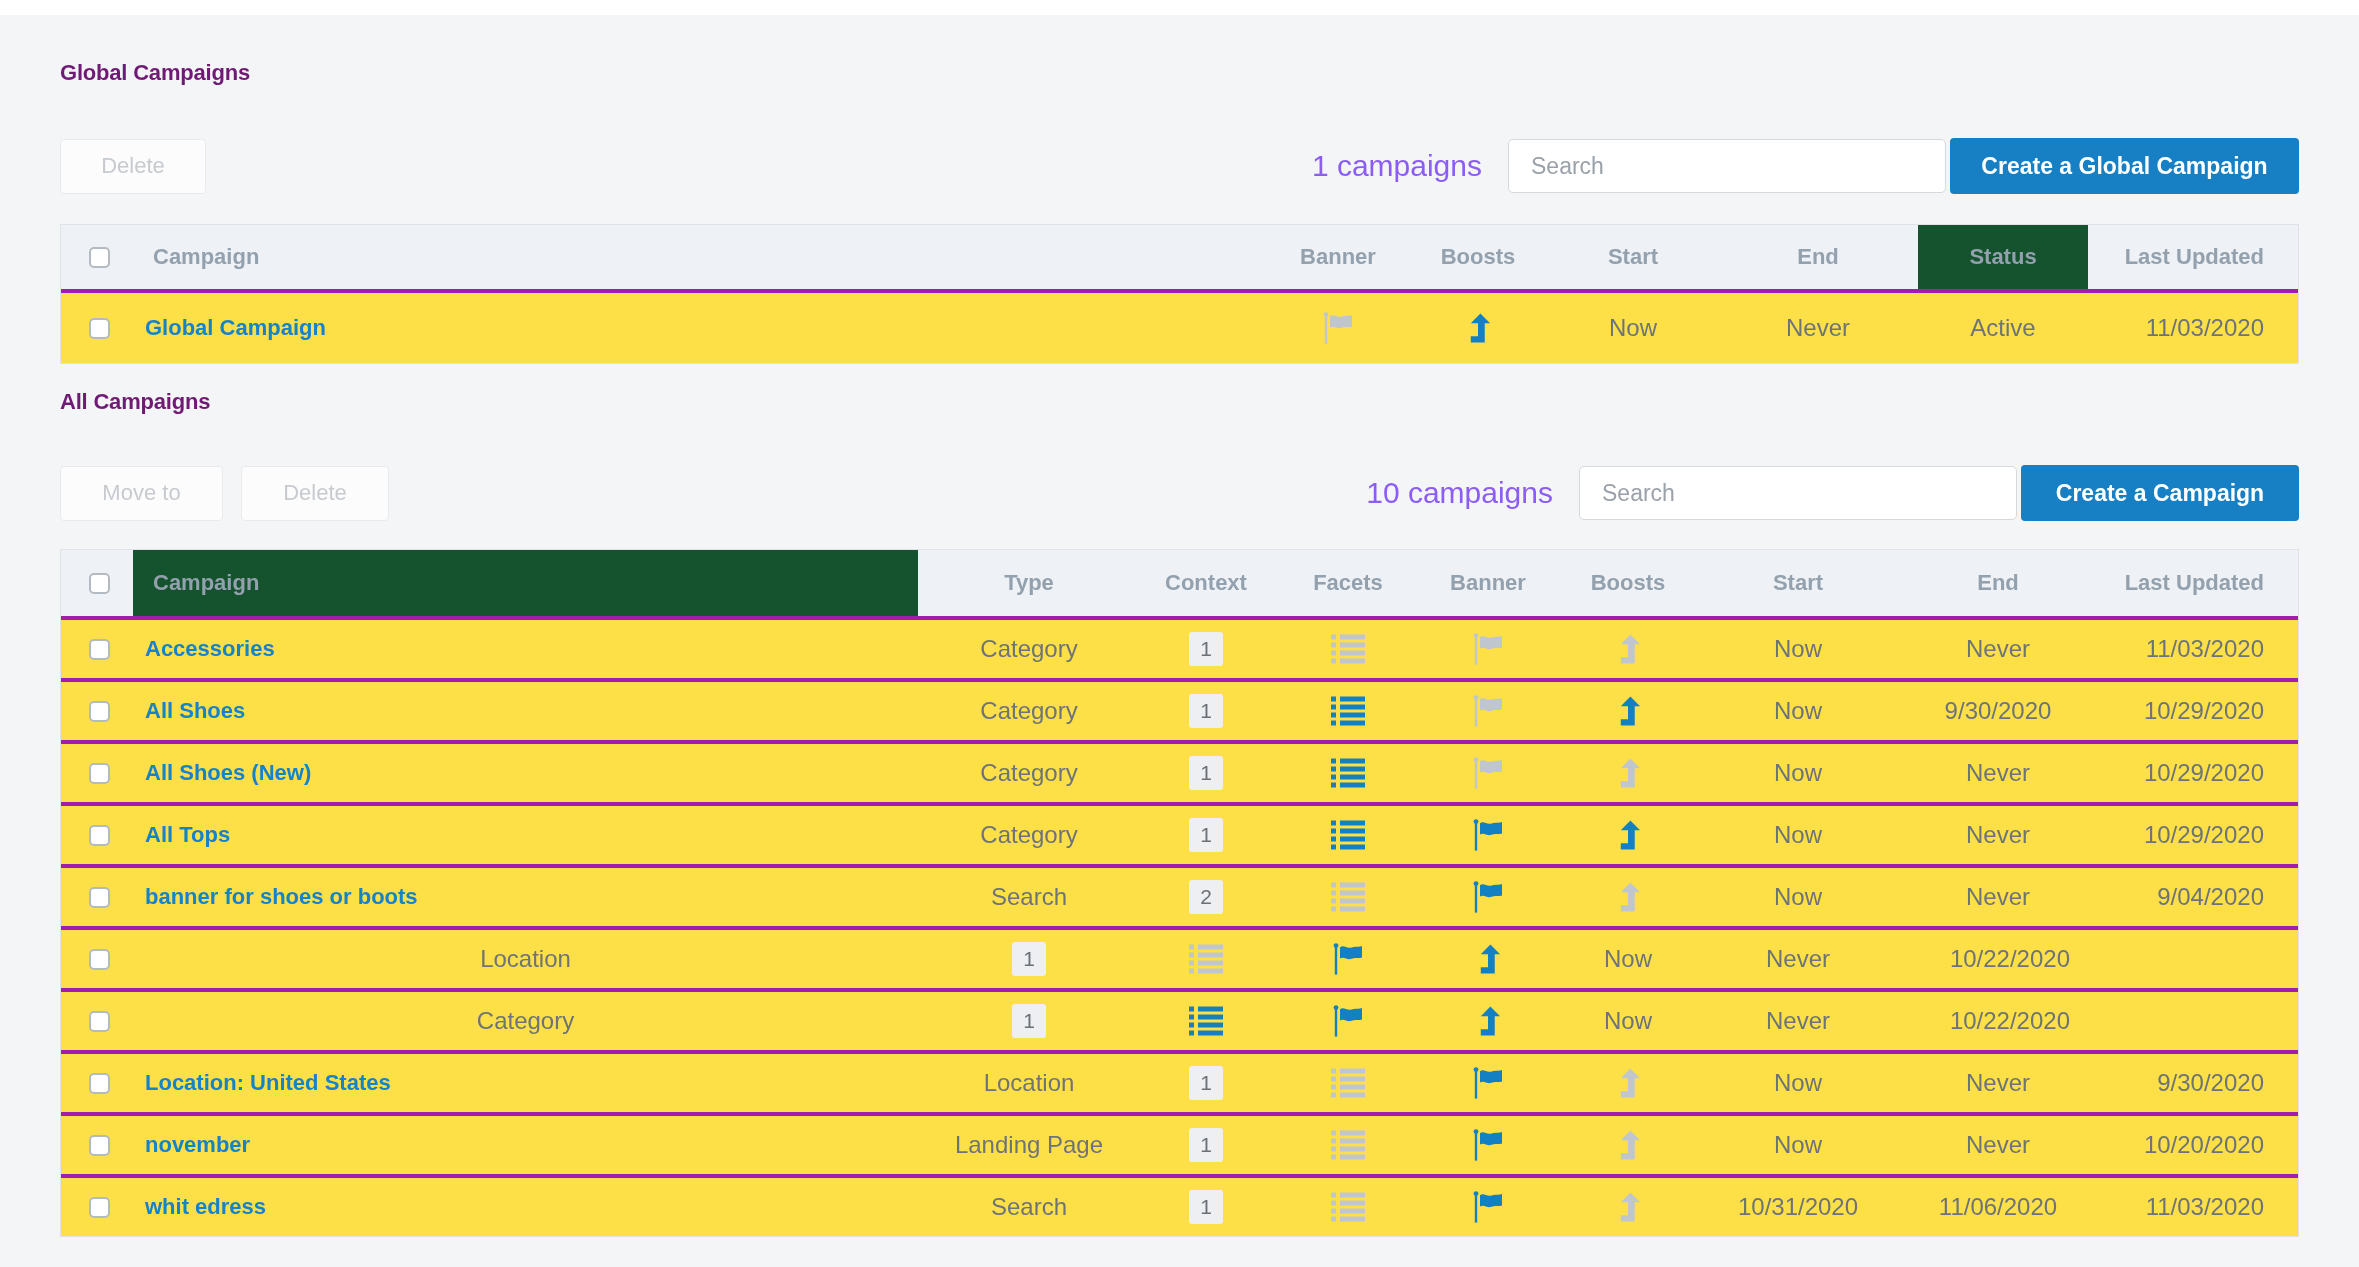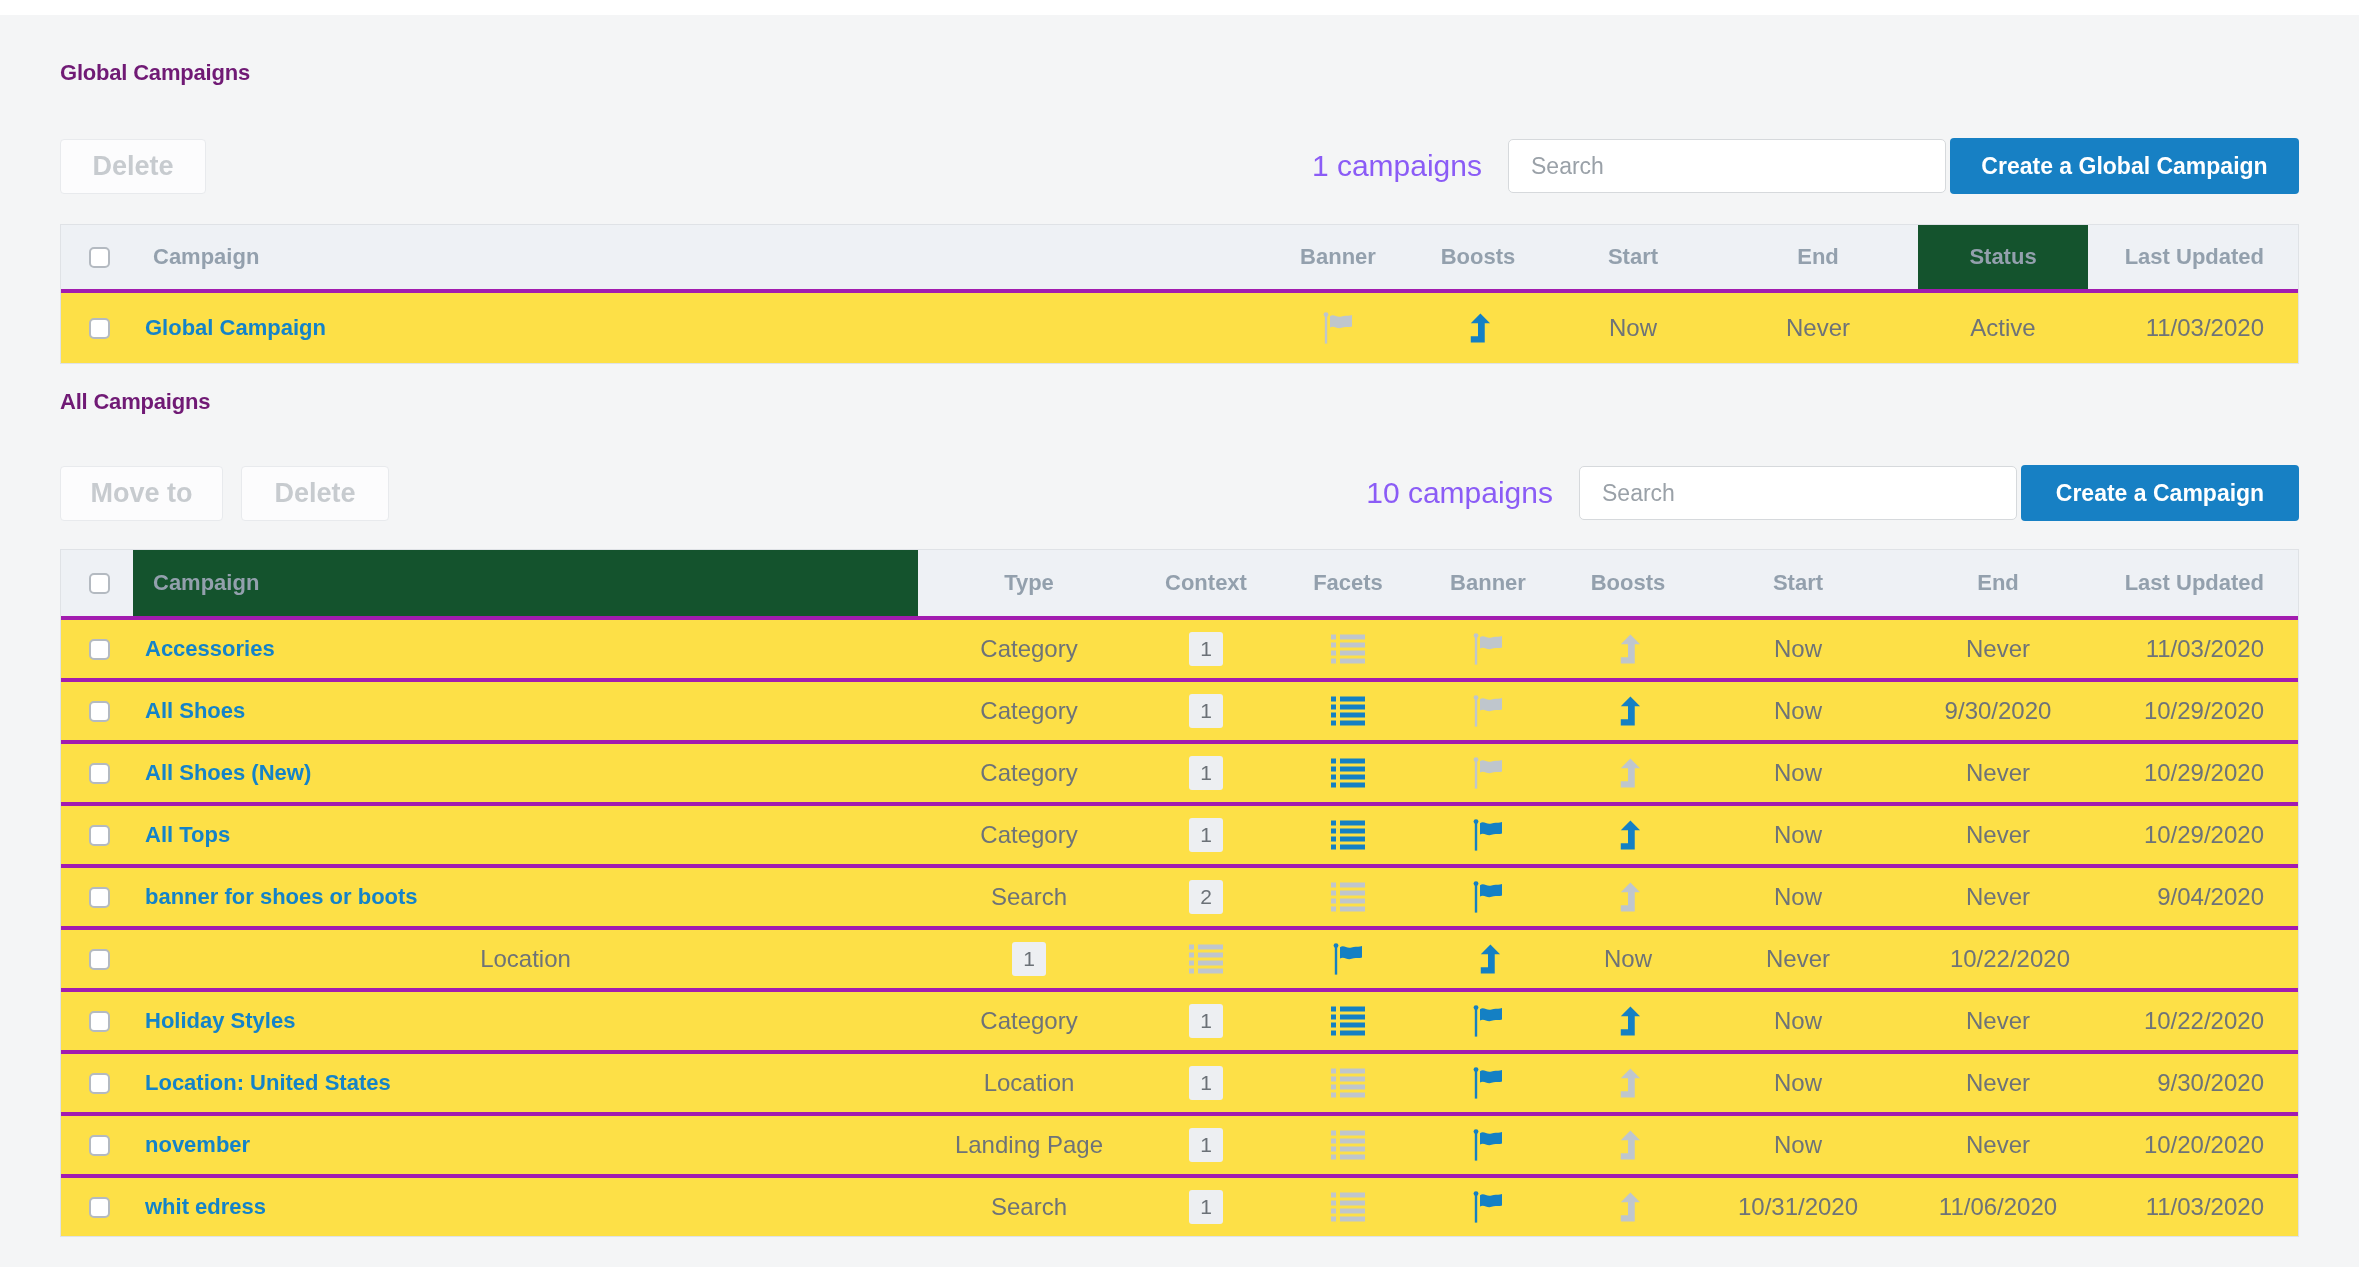--- a/index.html
+++ b/index.html
@@ -17,21 +17,21 @@
   .toolbar{display:flex;align-items:center}
   .toolbar.g{margin-top:47px}
   .toolbar.a{margin-top:45px}
   .spacer{flex:1}
   .count{font-size:30px;color:#8b5cf6;margin-right:26px;white-space:nowrap}
   .search{width:414px;height:52px;border:1px solid #d6d9dc;border-radius:5px;font-size:23px;padding:0 0 0 22px;color:#3a3f44;background:#fff;outline:none;font-family:"Liberation Sans",sans-serif}
   .search::placeholder{color:#9aa1a8}
   .btn-primary{height:56px;background:#1780c4;color:#fff;font-weight:bold;font-size:23px;border:none;border-radius:4px;margin-left:4px;cursor:pointer;font-family:"Liberation Sans",sans-serif}
   .w-cg{width:349px}
   .w-c{width:278px}
-  .btn-disabled{height:55px;background:#fcfcfd;border:1px solid #e8eaed;border-radius:4px;color:#c7cbcf;font-weight:bold;font-size:27px;font-family:"Liberation Sans",sans-serif}
+  .btn-disabled{height:55px;background:#fcfcfd;border:1px solid #e8eaed;border-radius:4px;color:#c7cbcf;font-weight:normal;font-size:22px;font-family:"Liberation Sans",sans-serif}
   .b-move{width:163px;margin-right:18px}
   .b-del1{width:146px}
   .b-del2{width:148px}
   .mt-t1{margin-top:30px}
   .mt-t2{margin-top:28px}
   .table{background:#fff;border:1px solid #dfe2e6}
   .grid{display:grid}
   .t1 .grid{grid-template-columns:72px 1135px 140px 140px 170px 200px 170px 210px}
   .t2 .grid{grid-template-columns:72px 785px 222px 132px 152px 128px 152px 188px 212px 194px}
   .thead{background:#eef1f5}
@@ -419,23 +419,20 @@
           <span class="txt">Never</span>
         </div>
         <div class="cell right">
           <span class="txt">10/22/2020</span>
         </div>
       </div>
       <div class="trow grid">
         <div class="cell check">
           <span class="checkbox"></span>
         </div>
-        <div class="cell left">
-          <span class="link">Holiday Styles</span>
-        </div>
         <div class="cell center">
           <span class="txt">Category</span>
         </div>
         <div class="cell center">
           <span class="badge">1</span>
         </div>
         <div class="cell center">
           <svg width="34" height="30" viewBox="0 0 34 29">
             <rect x="0" y="0" width="5" height="5" fill="#1480c4"></rect>
             <rect x="9" y="0" width="25" height="5" fill="#1480c4"></rect>

